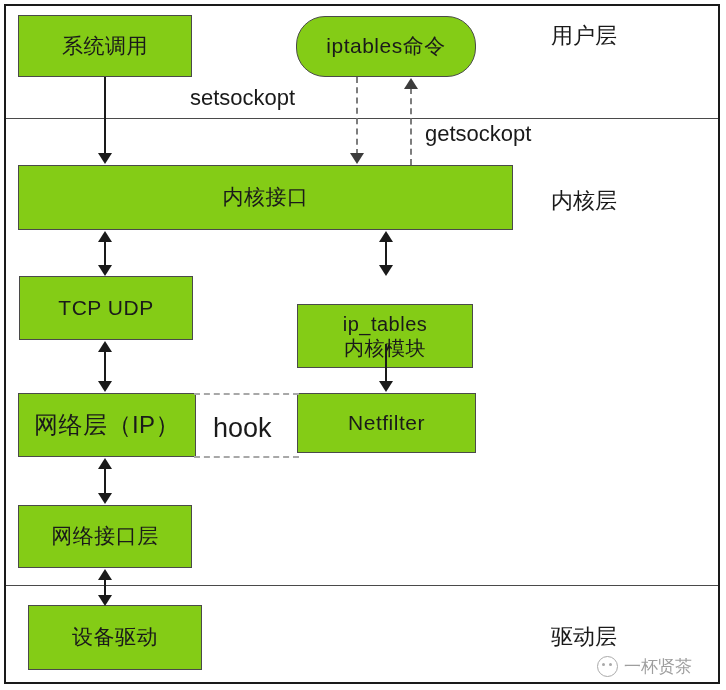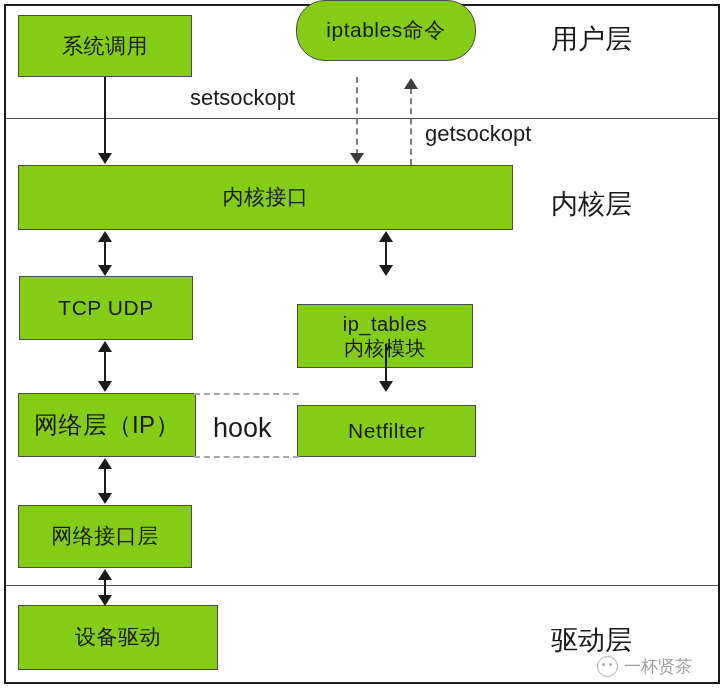--- a/index.html
+++ b/index.html
@@ -53,21 +53,21 @@
     position: absolute;
     height: 0;
     border-top: 1.5px solid #4a4a4a;
   }
   
   .label {
     position: absolute;
     color: #1a1a1a;
     white-space: nowrap;
   }
-  .layer-label { font-size: 27px; }
+  .layer-label { font-size: 22px; }
   .edge-label  { font-size: 22px; }
   .hook-label  { font-size: 27px; }
 
   
   .vline {
     position: absolute;
     width: 0;
     border-left: 2px solid #1a1a1a;
   }
   .vline.dashed {
@@ -127,38 +127,38 @@
 
   <div class="sep" style="left:6px; top:118px; width:712px;"></div>
   <div class="sep" style="left:6px; top:585px; width:712px;"></div>
 
   <div class="label layer-label" style="left:551px; top:21px;">用户层</div>
   <div class="label layer-label" style="left:551px; top:186px;">内核层</div>
   <div class="label layer-label" style="left:551px; top:622px;">驱动层</div>
 
   <div class="node" style="left:18px; top:15px; width:174px; height:62px;">系统调用</div>
 
-  <div class="node" style="left:296px; top:0; width:180px; height:61px;border-radius:29px;">iptables命令</div>
+  <div class="node" style="left:296px; top:16px; width:180px; height:61px;border-radius:29px;">iptables命令</div>
 
   <div class="node" style="left:18px; top:165px; width:495px; height:65px;">内核接口</div>
 
   <div class="node" style="left:19px; top:276px; width:174px; height:64px;">TCP  UDP</div>
 
   <div class="node two-line" style="left:297px; top:276px; width:176px; height:64px;">
     <span>ip_tables</span>
     <span>内核模块</span>
   </div>
 
   <div class="node" style="left:18px; top:393px; width:178px; height:64px; font-size:24px;">网络层（IP）</div>
 
-  <div class="node" style="left:297px; top:393px; width:179px; height:52px;margin-top:12px;">Netfilter</div>
+  <div class="node" style="left:297px; top:393px; width:179px; height:60px;">Netfilter</div>
 
   <div class="node" style="left:18px; top:505px; width:174px; height:63px;">网络接口层</div>
 
-  <div class="node" style="left:18px; top:605px; width:200px; height:65px;">设备驱动</div>
+  <div class="node" style="left:28px; top:605px; width:174px; height:65px;">设备驱动</div>
 
   <div class="hline-dashed" style="left:194px; top:393px; width:105px;"></div>
   <div class="hline-dashed" style="left:194px; top:456px; width:105px;"></div>
   <div class="label hook-label" style="left:213px; top:413px;">hook</div>
 
   <div class="vline" style="left:104px; top:77px; height:78px;"></div>
   <div class="ahead down" style="left:98px; top:153px;"></div>
 
   <div class="vline dashed" style="left:356px; top:77px; height:78px;"></div>
   <div class="ahead dash-down" style="left:350px; top:153px;"></div>

